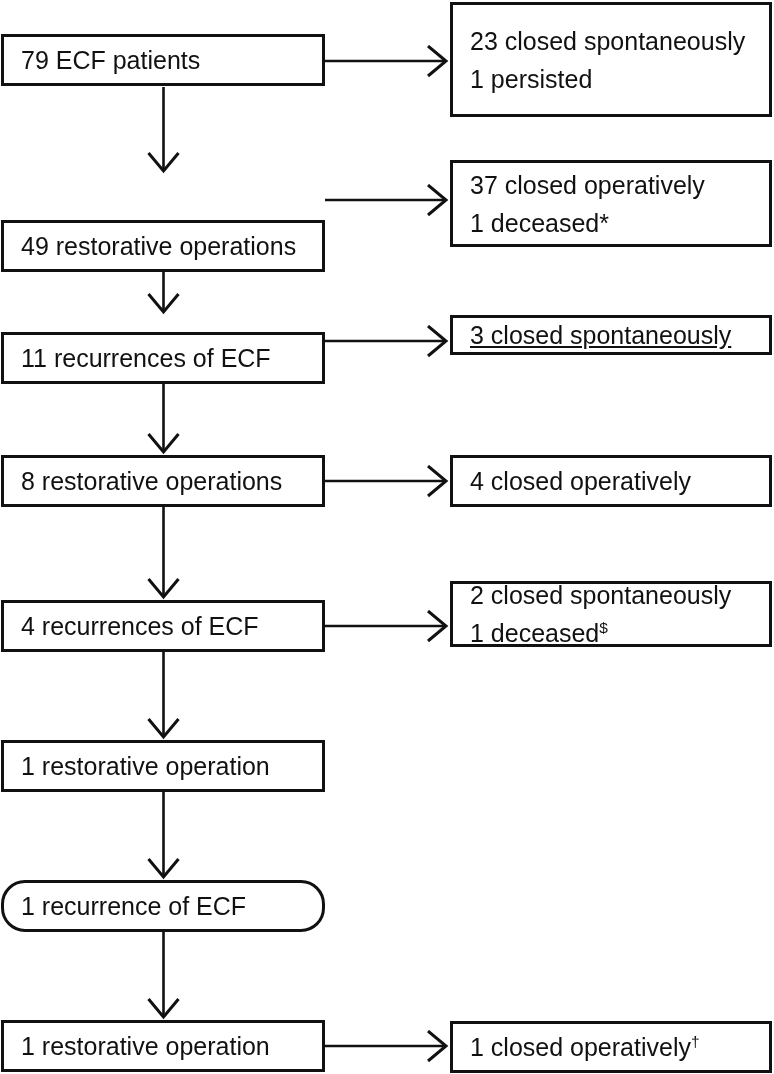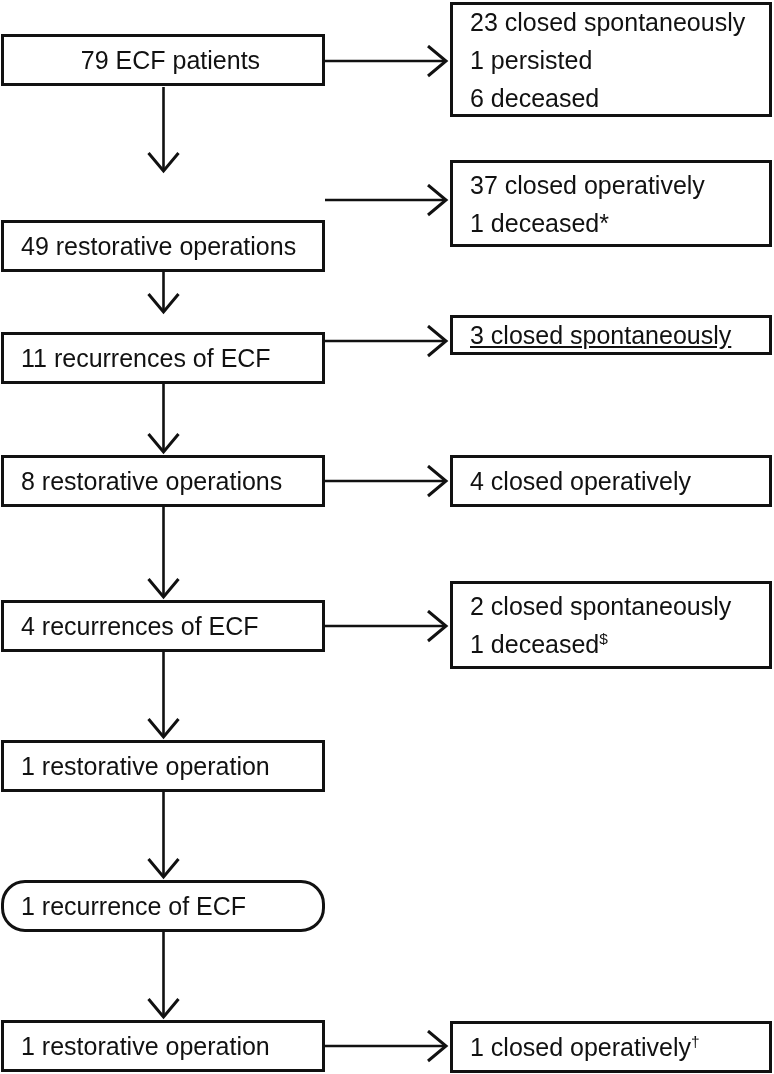--- a/index.html
+++ b/index.html
@@ -11,29 +11,29 @@
   .arrows{position:absolute;left:0;top:0;width:774px;height:1074px;}
   .box{
     position:absolute;box-sizing:border-box;border:3px solid #111111;background:#ffffff;
     display:flex;flex-direction:column;justify-content:center;
     padding-left:17px;padding-right:2px;font-size:25px;line-height:38px;
   }
   .box .line{display:block;white-space:nowrap;}
   sup{font-size:62%;line-height:0;vertical-align:super;}
   
   .lb{left:1px;width:324px;height:52px;}
-  .lb1{top:34px;align-items:center;}  .lb2{top:174px;margin-top:46px;} .lb3{top:315px;margin-top:17px;} .lb4{top:455px;}
+  .lb1{top:34px;}  .lb2{top:174px;margin-top:46px;} .lb3{top:315px;margin-top:17px;} .lb4{top:455px;}
   .lb5{top:600px;} .lb6{top:740px;} .lb7{top:880px;border-radius:24px;} .lb8{top:1020px;}
   
   .rb{left:450px;width:322px;}
   .rb1{top:2px;height:115px;}
   .rb2{top:160px;height:87px;}
   .rb3{top:315px;height:40px;text-decoration:underline;}
   .rb4{top:455px;height:52px;}
-  .rb5{top:581px;height:88px;}
+  .rb5{top:581px;height:66px;}
   .rb6{top:1021px;height:52px;}
 </style>
 </head>
 <body>
 
 <div class="canvas">
 
   <svg class="arrows" viewBox="0 0 774 1074">
     <defs>
       <marker id="head" markerUnits="userSpaceOnUse" markerWidth="24" markerHeight="34" refX="20" refY="16" orient="auto">
@@ -78,21 +78,20 @@
   <div class="box lb lb7">
     <span class="line">1 recurrence of ECF</span>
   </div>
   <div class="box lb lb8">
     <span class="line">1 restorative operation</span>
   </div>
 
   <div class="box rb rb1">
     <span class="line">23 closed spontaneously</span>
     <span class="line">1 persisted</span>
-    <span class="line">6 deceased</span>
   </div>
   <div class="box rb rb2">
     <span class="line">37 closed operatively</span>
     <span class="line">1 deceased*</span>
   </div>
   <div class="box rb rb3">
     <span class="line">3 closed spontaneously</span>
   </div>
   <div class="box rb rb4">
     <span class="line">4 closed operatively</span>

